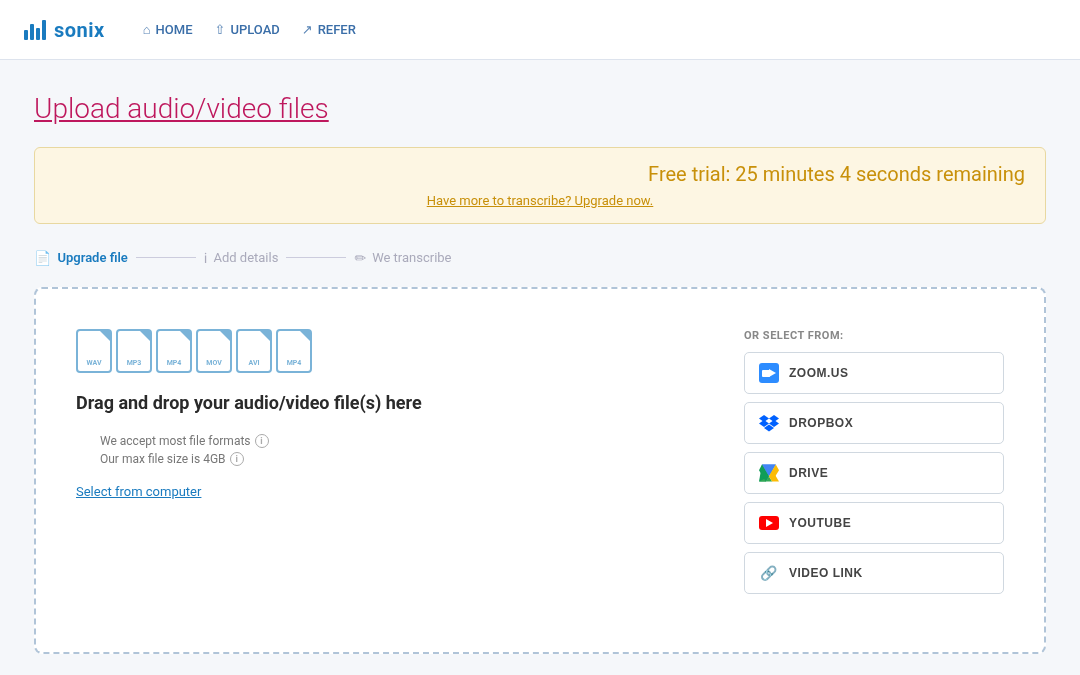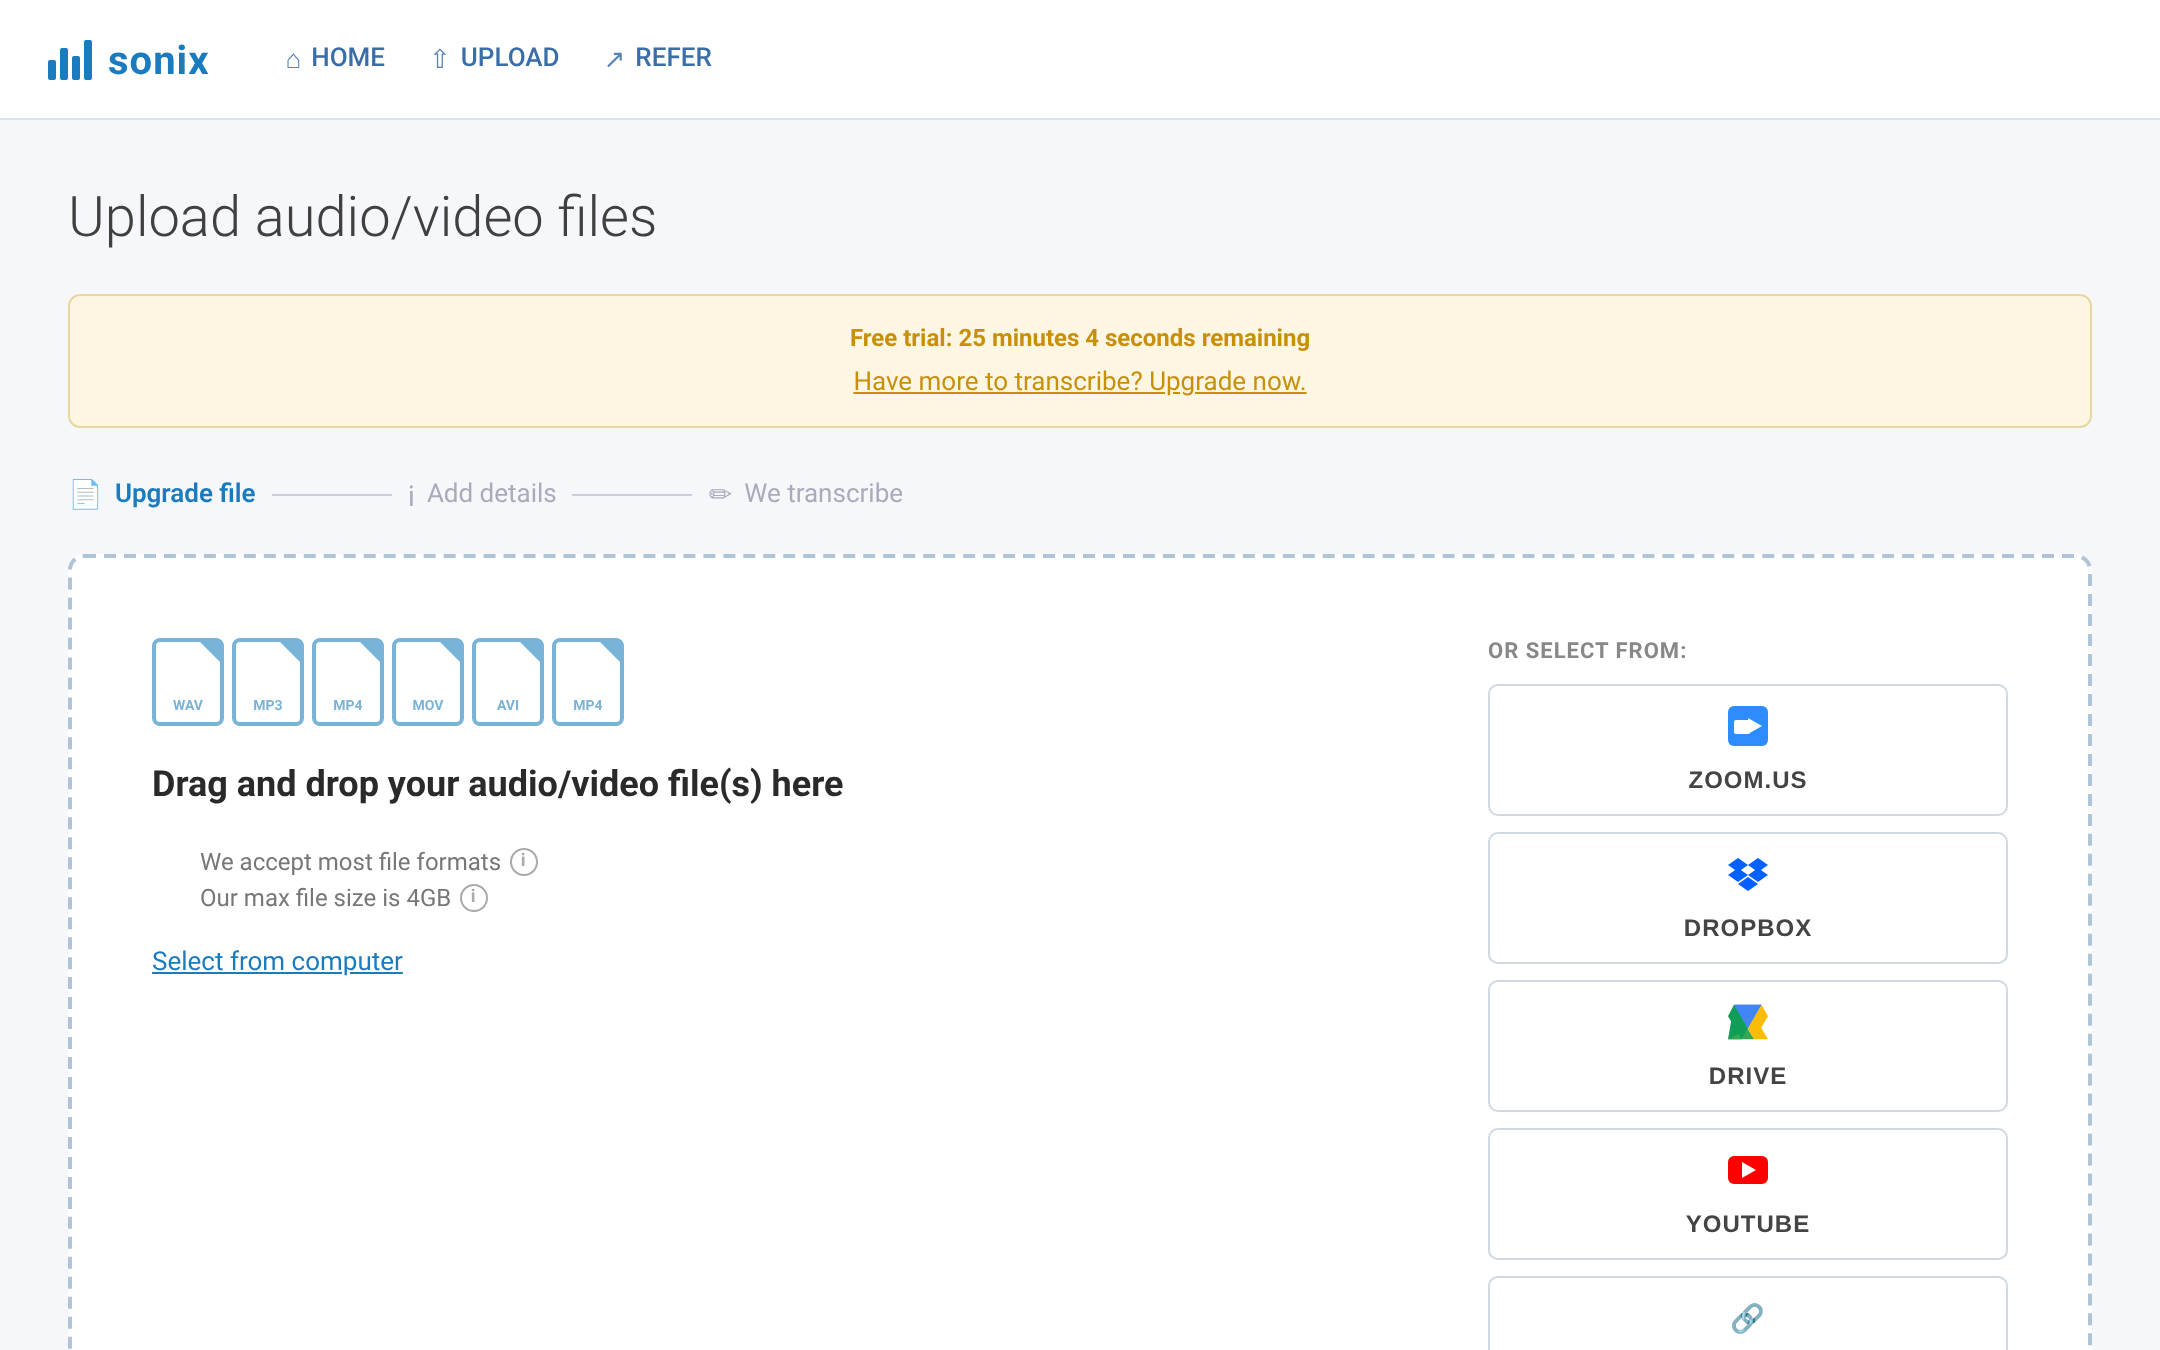--- a/index.html
+++ b/index.html
@@ -69,38 +69,40 @@
     
     .main-content {
       max-width: 1060px;
       margin: 0 auto;
       padding: 32px 24px 24px;
     }
 
     .page-title {
       font-size: 28px;
       font-weight: 300;
-      color: #404040;
+      color: #be185d;
       margin-bottom: 22px;
+      text-decoration: underline;
     }
 
     
     .trial-banner {
       background: #fdf6e3;
       border: 1px solid #e8d8a0;
       border-radius: 6px;
       padding: 14px 20px;
       text-align: center;
       margin-bottom: 24px;
     }
     .trial-banner-title {
-      font-size: 12px;
-      font-weight: 700;
+      font-size: 20px;
+      font-weight: 400;
       color: #c8900a;
       margin-bottom: 4px;
+      text-align: right;
     }
     .trial-banner-link {
       color: #c8900a;
       font-size: 13px;
       text-decoration: underline;
       cursor: pointer;
       text-align: right;
     }
 
     
@@ -234,21 +236,20 @@
       border-radius: 5px;
       background: #fff;
       cursor: pointer;
       margin-bottom: 8px;
       font-size: 12px;
       font-weight: 700;
       color: #444;
       letter-spacing: 0.5px;
       text-align: left;
       transition: background 0.15s;
-      flex-direction: column;
     }
     .source-icon {
       width: 20px;
       height: 20px;
       flex-shrink: 0;
       display: flex;
       align-items: center;
       justify-content: center;
     }
     

